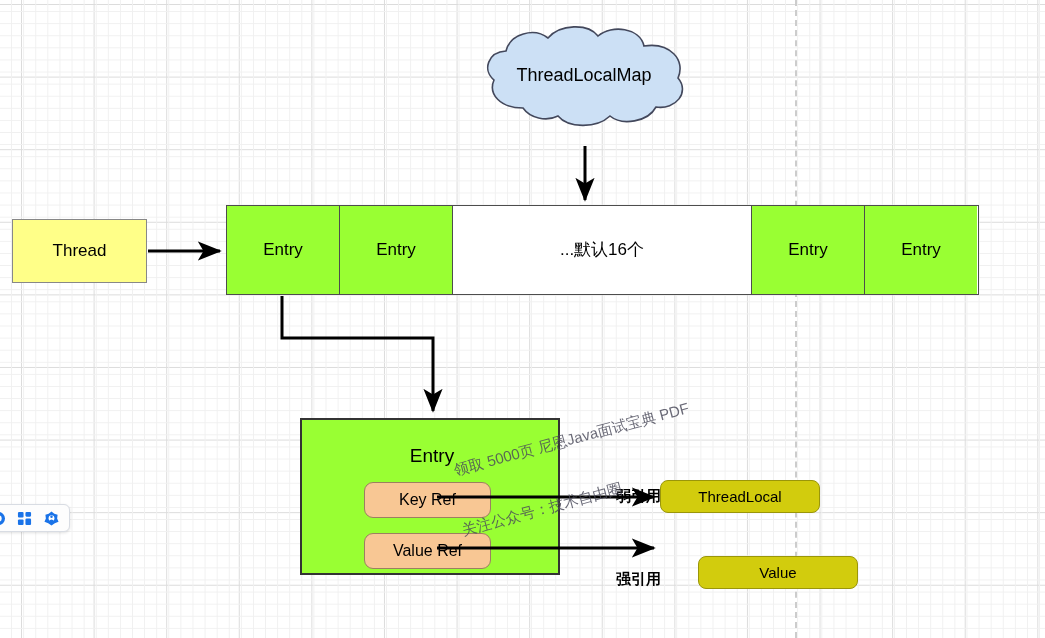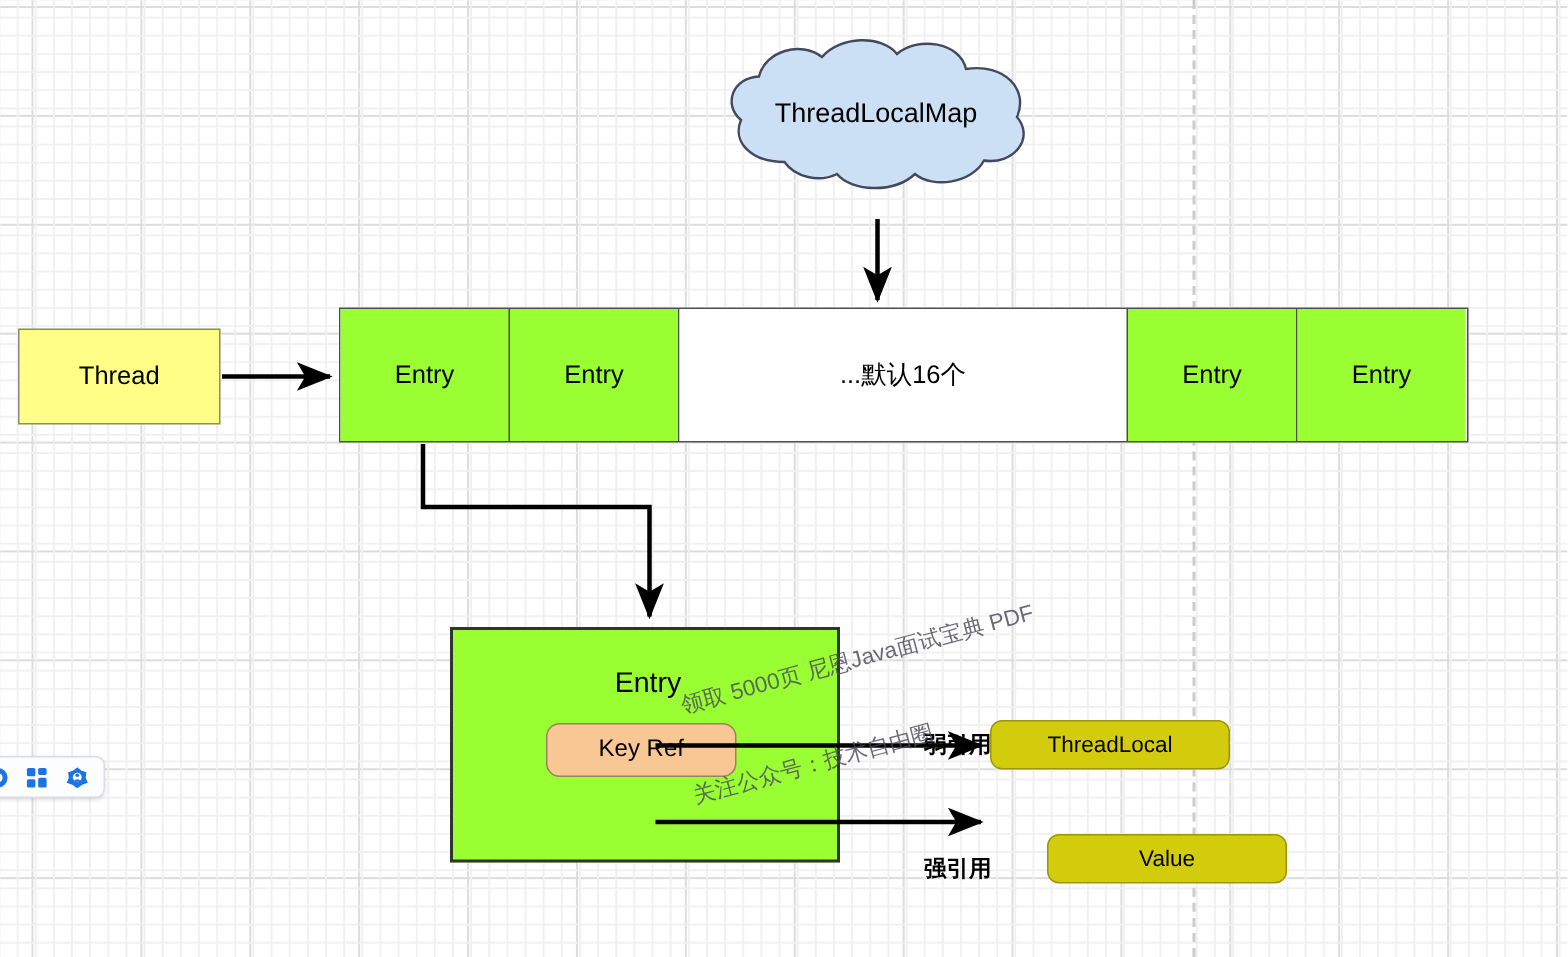--- a/index.html
+++ b/index.html
@@ -261,20 +261,23 @@
     </div>
     <div class="entry-cell" style="width:112px">
       <span class="node-label">Entry</span>
     </div>
   </div>
 
   <div id="entry-detail">
     <div id="entry-detail-title" class="node-label">Entry</div>
     <div class="ref-box" id="key-ref-box">
       <span>Key Ref</span>
+    </div>
+    <div class="ref-box" id="value-ref-box">
+      <span>Value Ref</span>
     </div>
   </div>
 
   <div class="olive-box" id="threadlocal-box">
     <span>ThreadLocal</span>
   </div>
   <div class="olive-box" id="value-box">
     <span>Value</span>
   </div>
 

